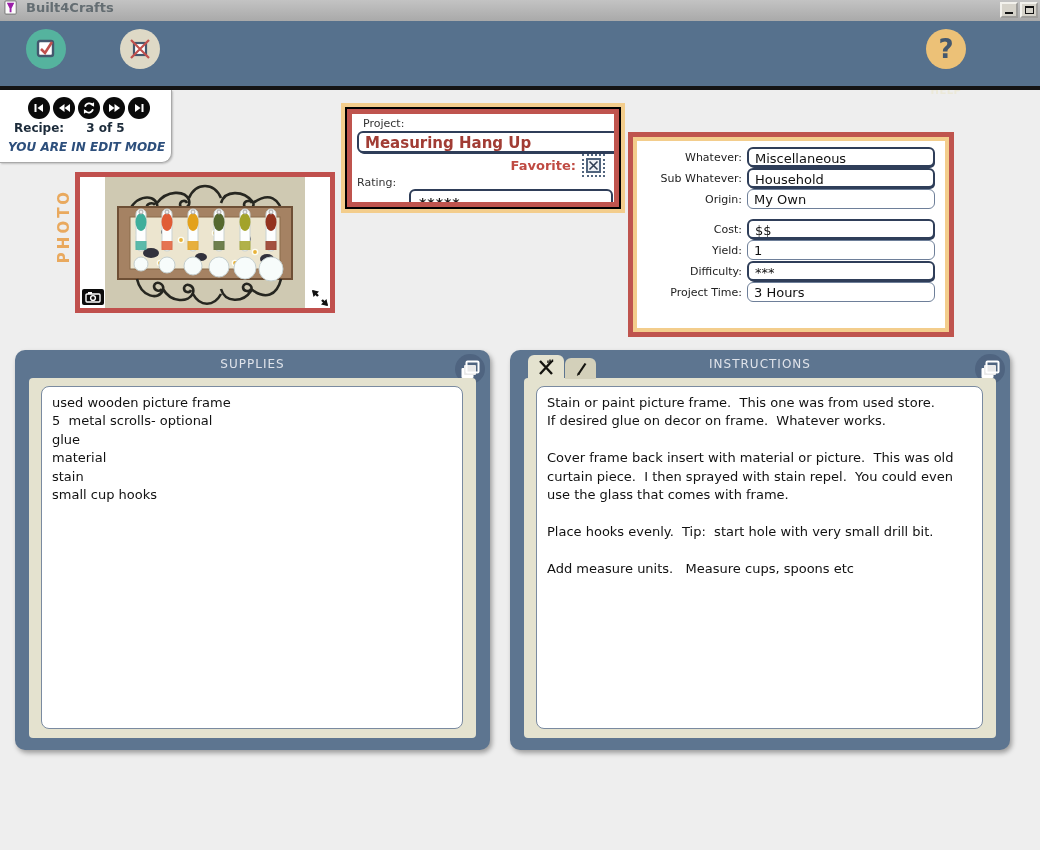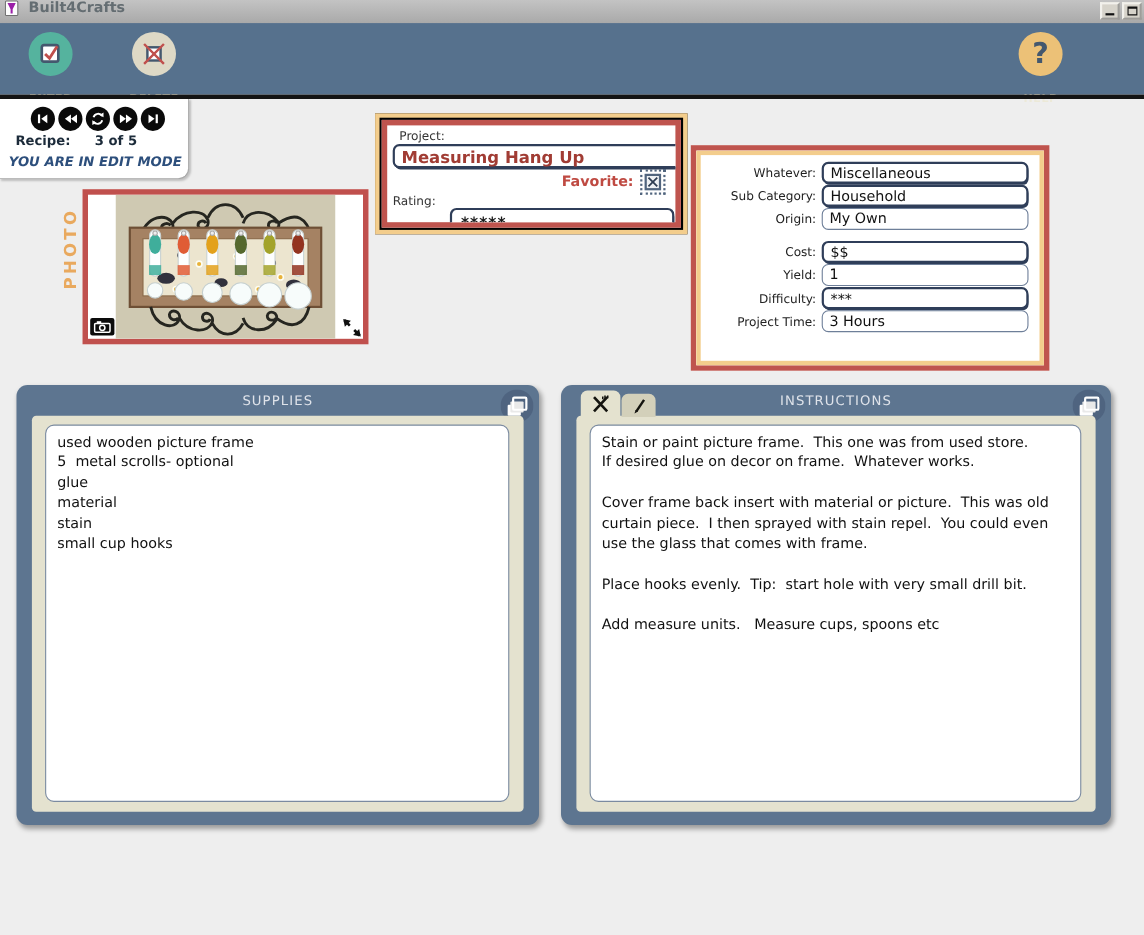--- a/index.html
+++ b/index.html
@@ -308,21 +308,21 @@
     </div>
   </div>
 
   <div class="attr-panel">
     <div class="attr-inner">
       <div class="attr-row">
         <div class="attr-label">Whatever:</div>
         <div class="attr-field field thick">Miscellaneous</div>
       </div>
       <div class="attr-row">
-        <div class="attr-label">Sub Category:</div>
+        <div class="attr-label">Sub Whatever:</div>
         <div class="attr-field field thick">Household</div>
       </div>
       <div class="attr-row">
         <div class="attr-label">Origin:</div>
         <div class="attr-field field thin">My Own</div>
       </div>
       <div class="attr-row gap-before">
         <div class="attr-label">Cost:</div>
         <div class="attr-field field thick">$$</div>
       </div>

